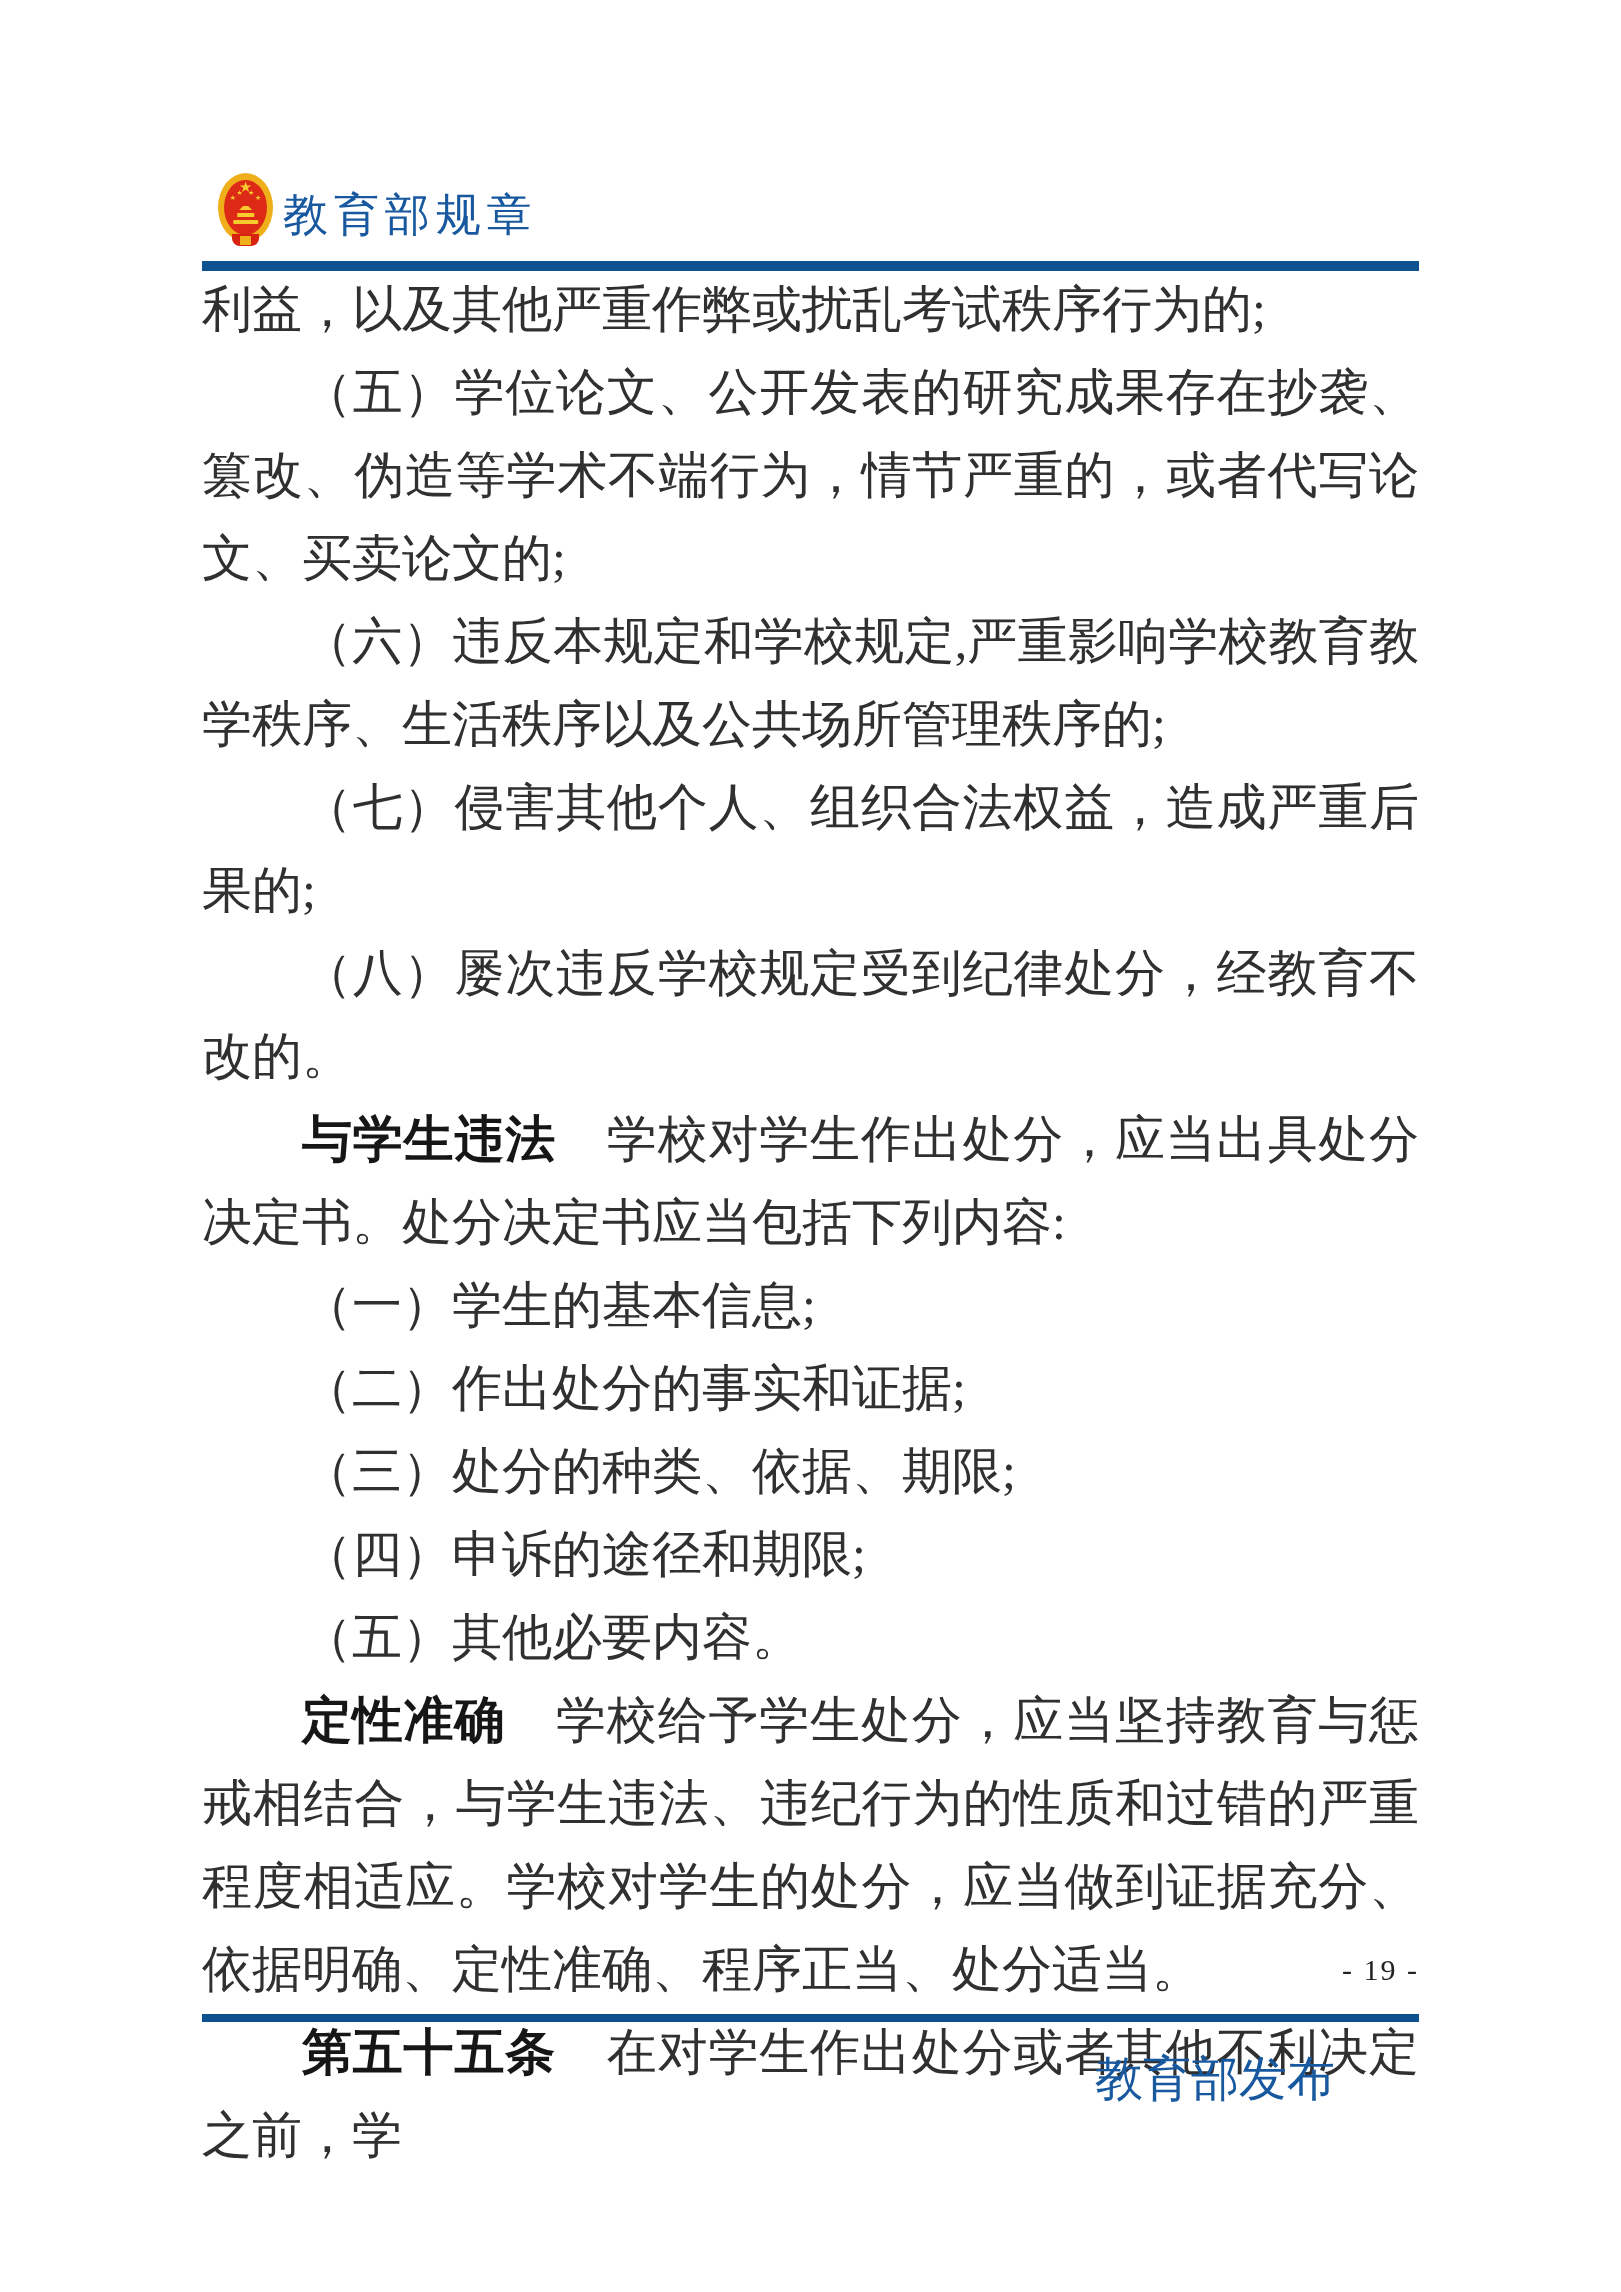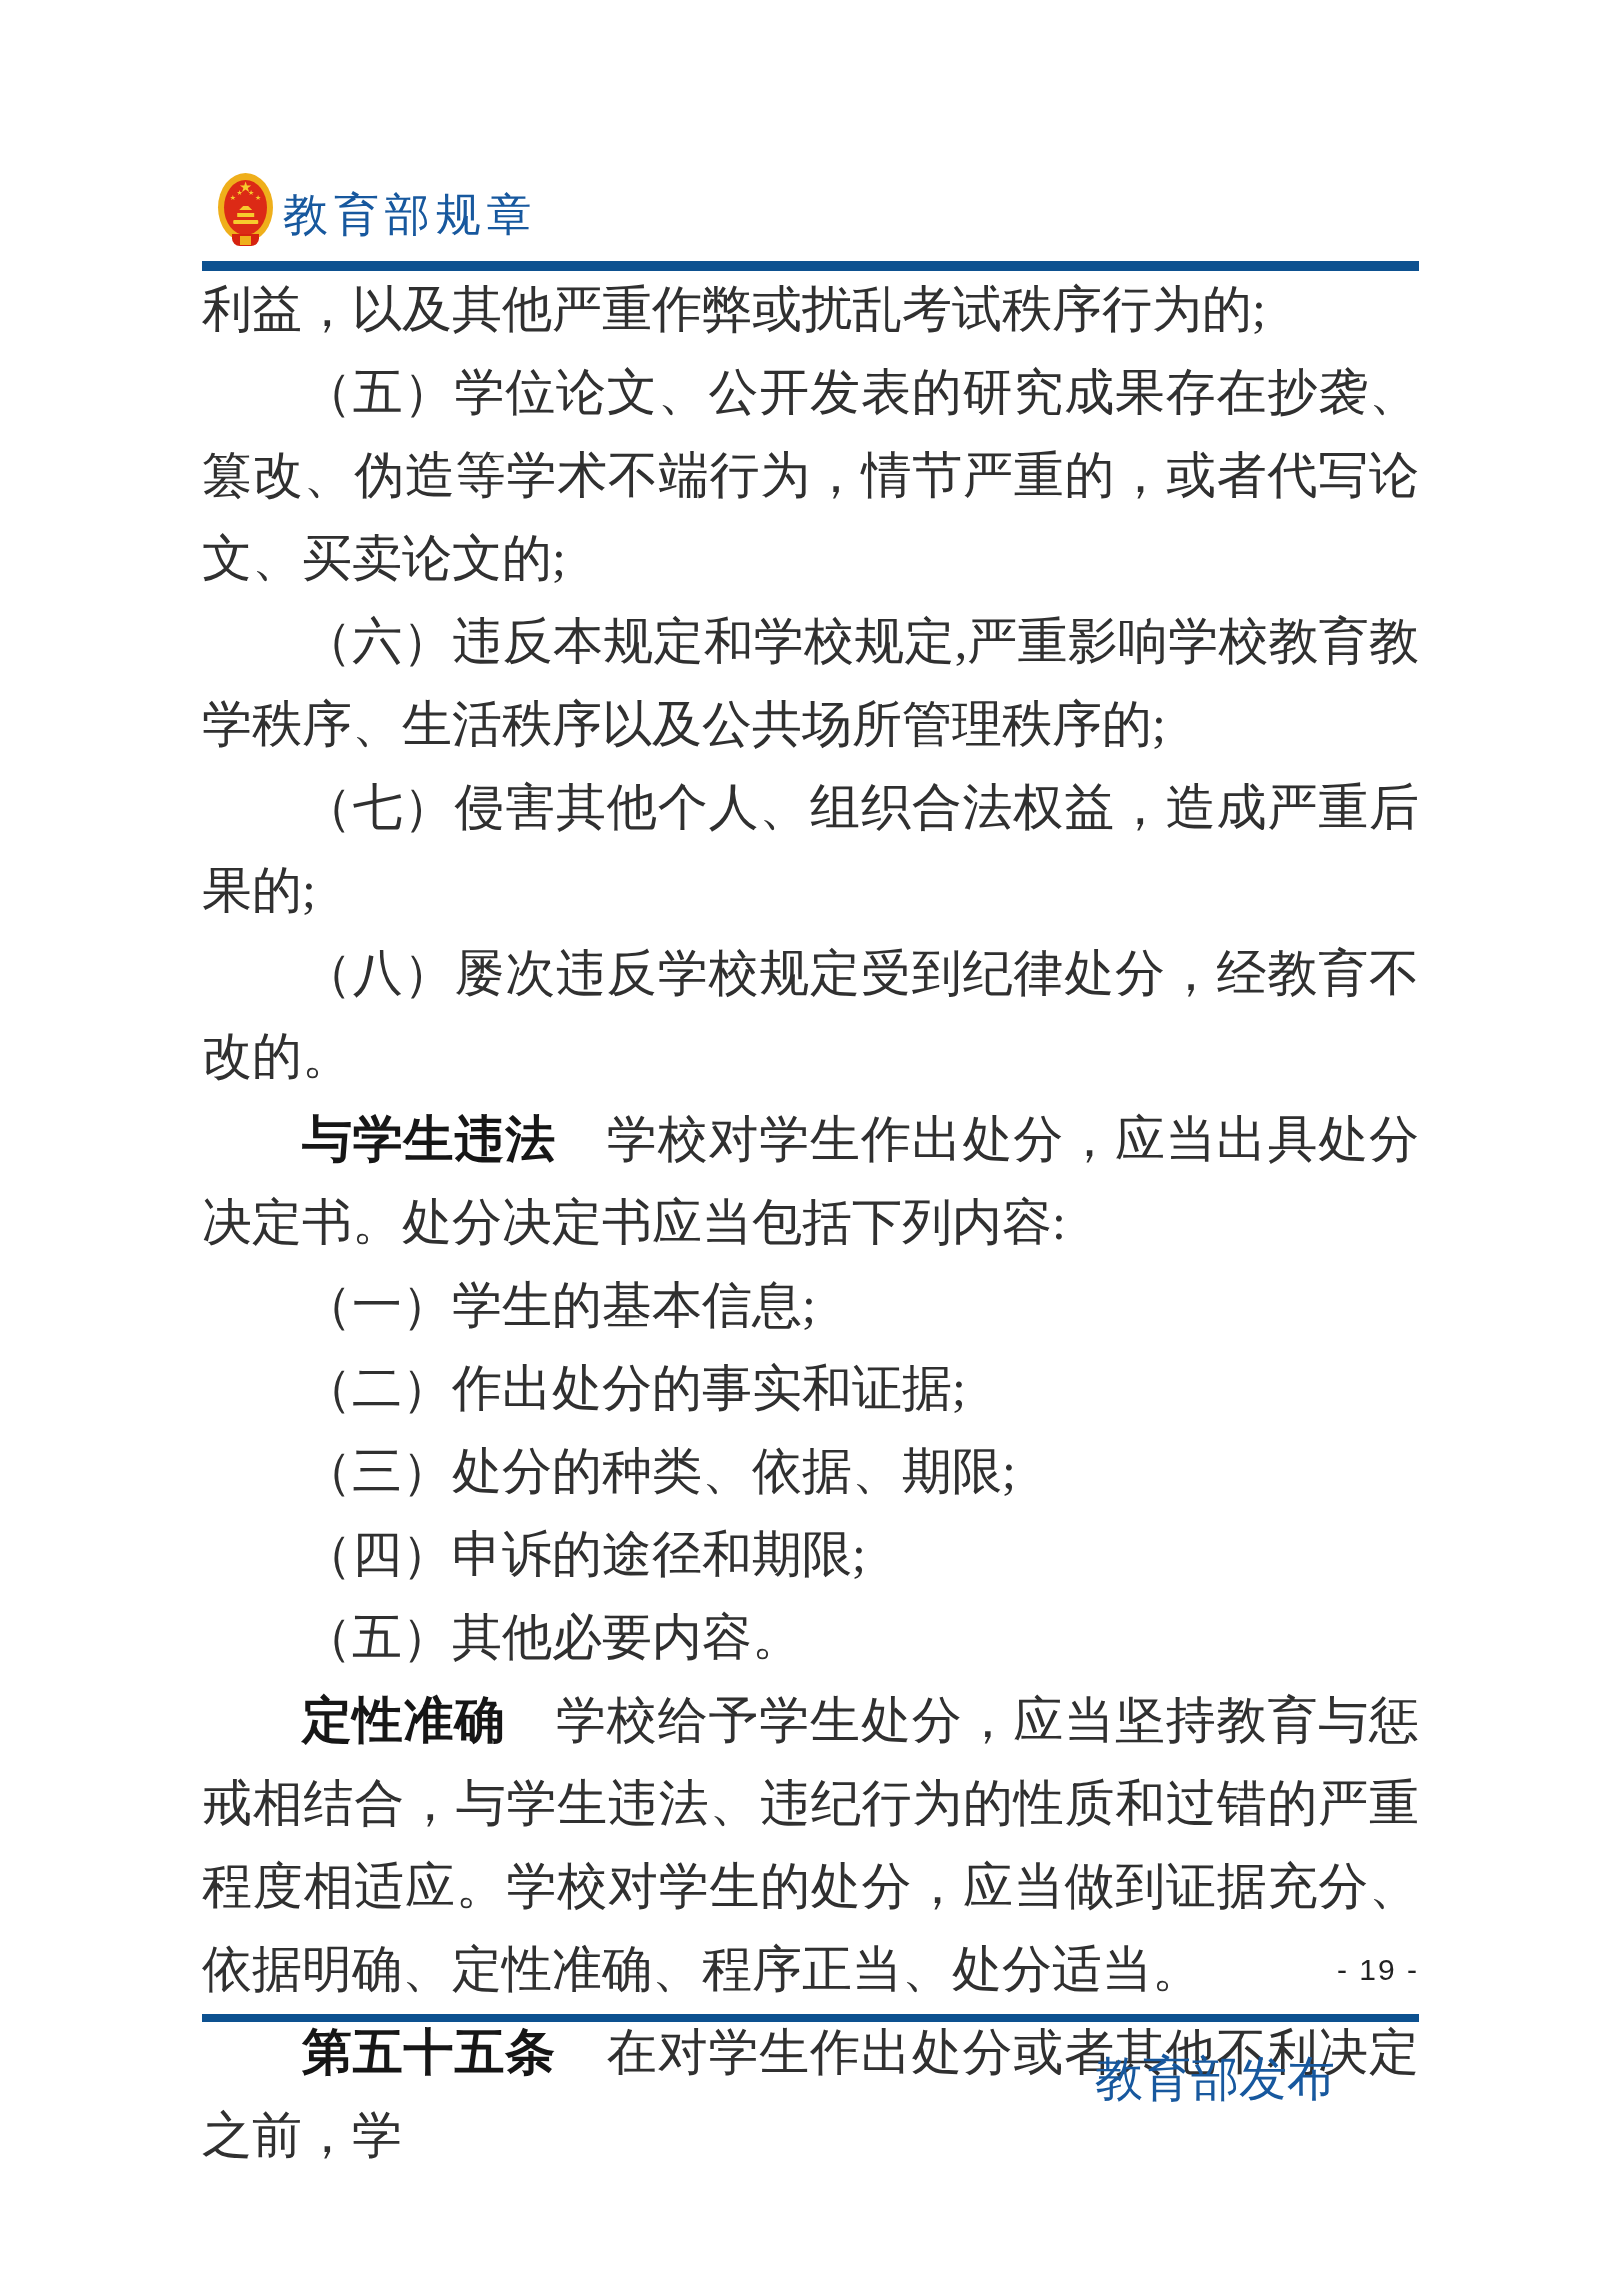--- a/index.html
+++ b/index.html
@@ -48,21 +48,21 @@
   .doc-body p.noindent{text-indent:0;}
   .art{
     font-family:"Liberation Sans","DejaVu Sans",sans-serif;
     font-weight:700;color:#161616;
   }
 
   
   .page-number{
     position:absolute;right:202px;top:1950px;
     font-size:30px;line-height:39px;color:#222222;
-    font-family:Liberation Sans, sans-serif;
+    font-family:Liberation Serif, serif;
     letter-spacing:2px;white-space:nowrap;
   }
   .footer-rule{position:absolute;left:202px;top:2014px;width:1217px;height:7.8px;background:var(--rule-blue);}
   .publisher{
     position:absolute;right:286px;top:2056px;
     font-size:48px;line-height:45px;color:var(--title-blue);
     font-family:"Liberation Serif","DejaVu Serif",serif;
     white-space:nowrap;
     text-align:center;
   }

